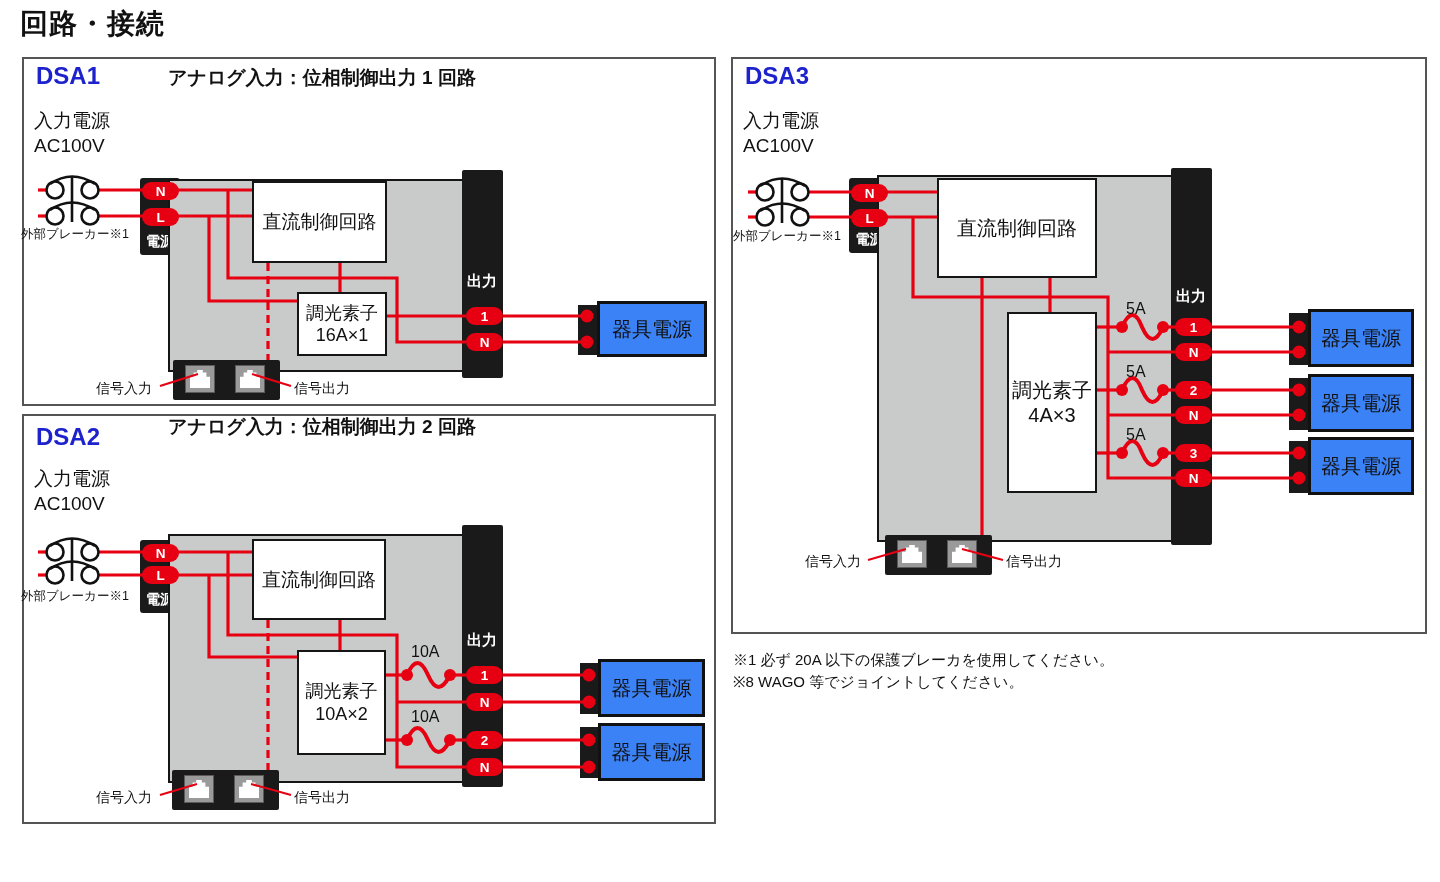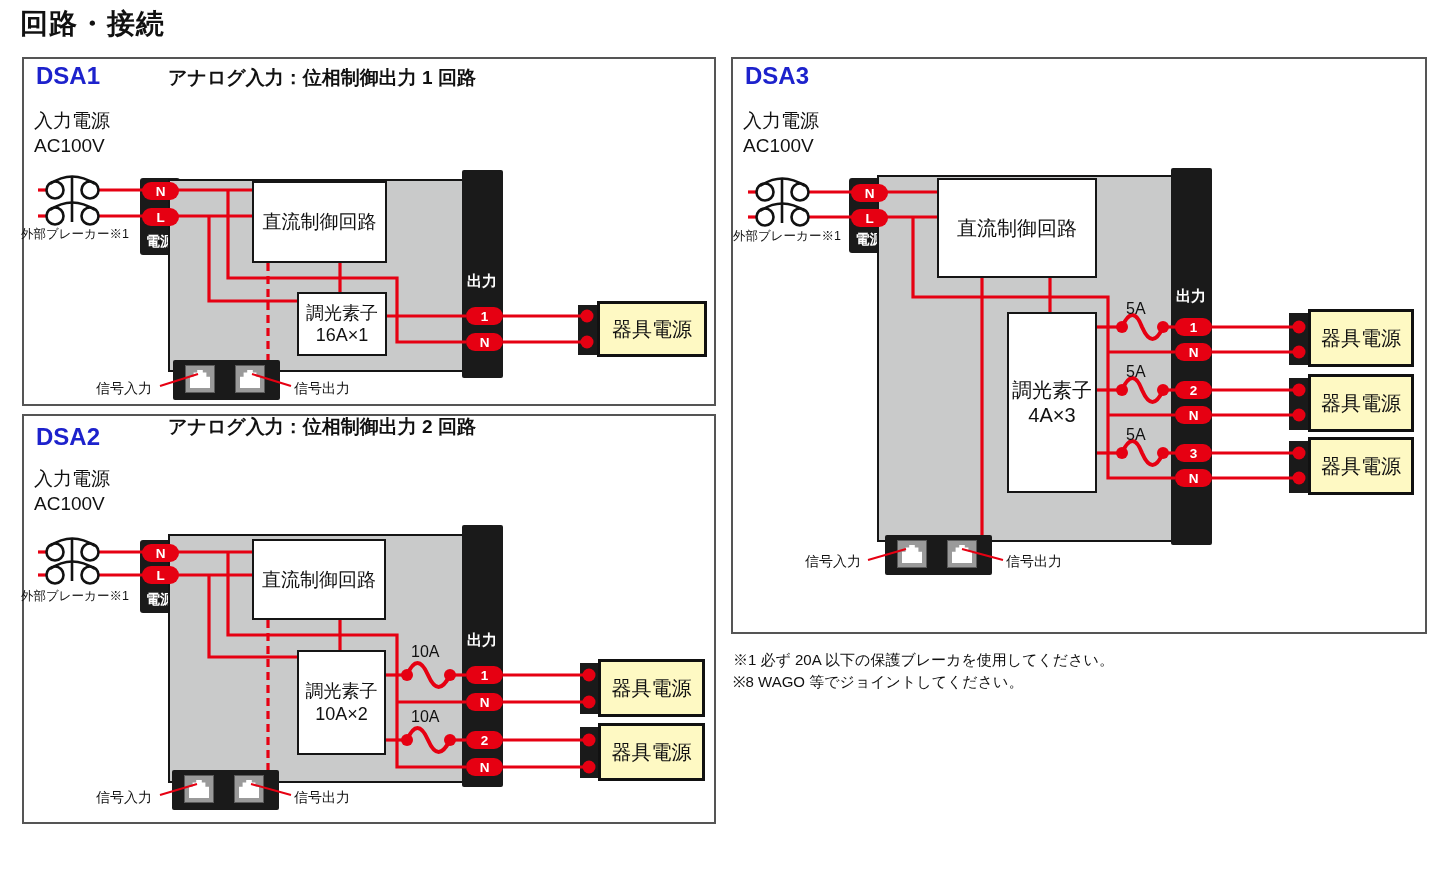--- a/index.html
+++ b/index.html
@@ -17,21 +17,21 @@
   .title{font-size:28px;font-weight:bold;letter-spacing:1px;z-index:5;}
   .body{position:absolute;background:#c9caca;border:2px solid #151515;box-sizing:border-box;z-index:1;}
   .blk{position:absolute;background:#1a1a1a;border-radius:3px;z-index:1;}
   .strip{position:absolute;background:#1a1a1a;border-radius:2px;z-index:1;}
   .whbox{position:absolute;background:#fff;border:2px solid #151515;box-sizing:border-box;z-index:3;
          display:flex;flex-direction:column;align-items:center;justify-content:center;text-align:center;}
   .whbox span{line-height:1.25;}
   .oval{position:absolute;width:37px;height:18px;background:#e60012;border-radius:10px;color:#fff;
         font-weight:bold;font-size:13.5px;display:flex;align-items:center;justify-content:center;z-index:4;}
   .whitelabel{position:absolute;color:#fff;font-weight:bold;font-size:15px;z-index:4;white-space:nowrap;}
-  .pink{position:absolute;background:#fef9c3;border:3px solid #111;box-sizing:border-box;z-index:1;
+  .pink{position:absolute;background:#3b82f6;border:3px solid #111;box-sizing:border-box;z-index:1;
         display:flex;align-items:center;justify-content:center;font-size:20px;z-index:2;}
   .fstrip{position:absolute;background:#1a1a1a;z-index:1;}
   .sigbox{position:absolute;background:#1a1a1a;border-radius:2px;z-index:1;}
   .jack{position:absolute;width:30px;height:28px;background:#9a9a9a;border:1px solid #5a5a5a;box-sizing:border-box;}
   .slot{position:absolute;left:4px;top:4px;width:20px;height:18px;background:#fff;
         clip-path:polygon(0 100%,0 38%,18% 38%,18% 14%,36% 14%,36% 0,64% 0,64% 14%,82% 14%,82% 38%,100% 38%,100% 100%);}
   svg.wires{position:absolute;left:0;top:0;z-index:2;pointer-events:none;}
 </style>
 </head>
 <body>

